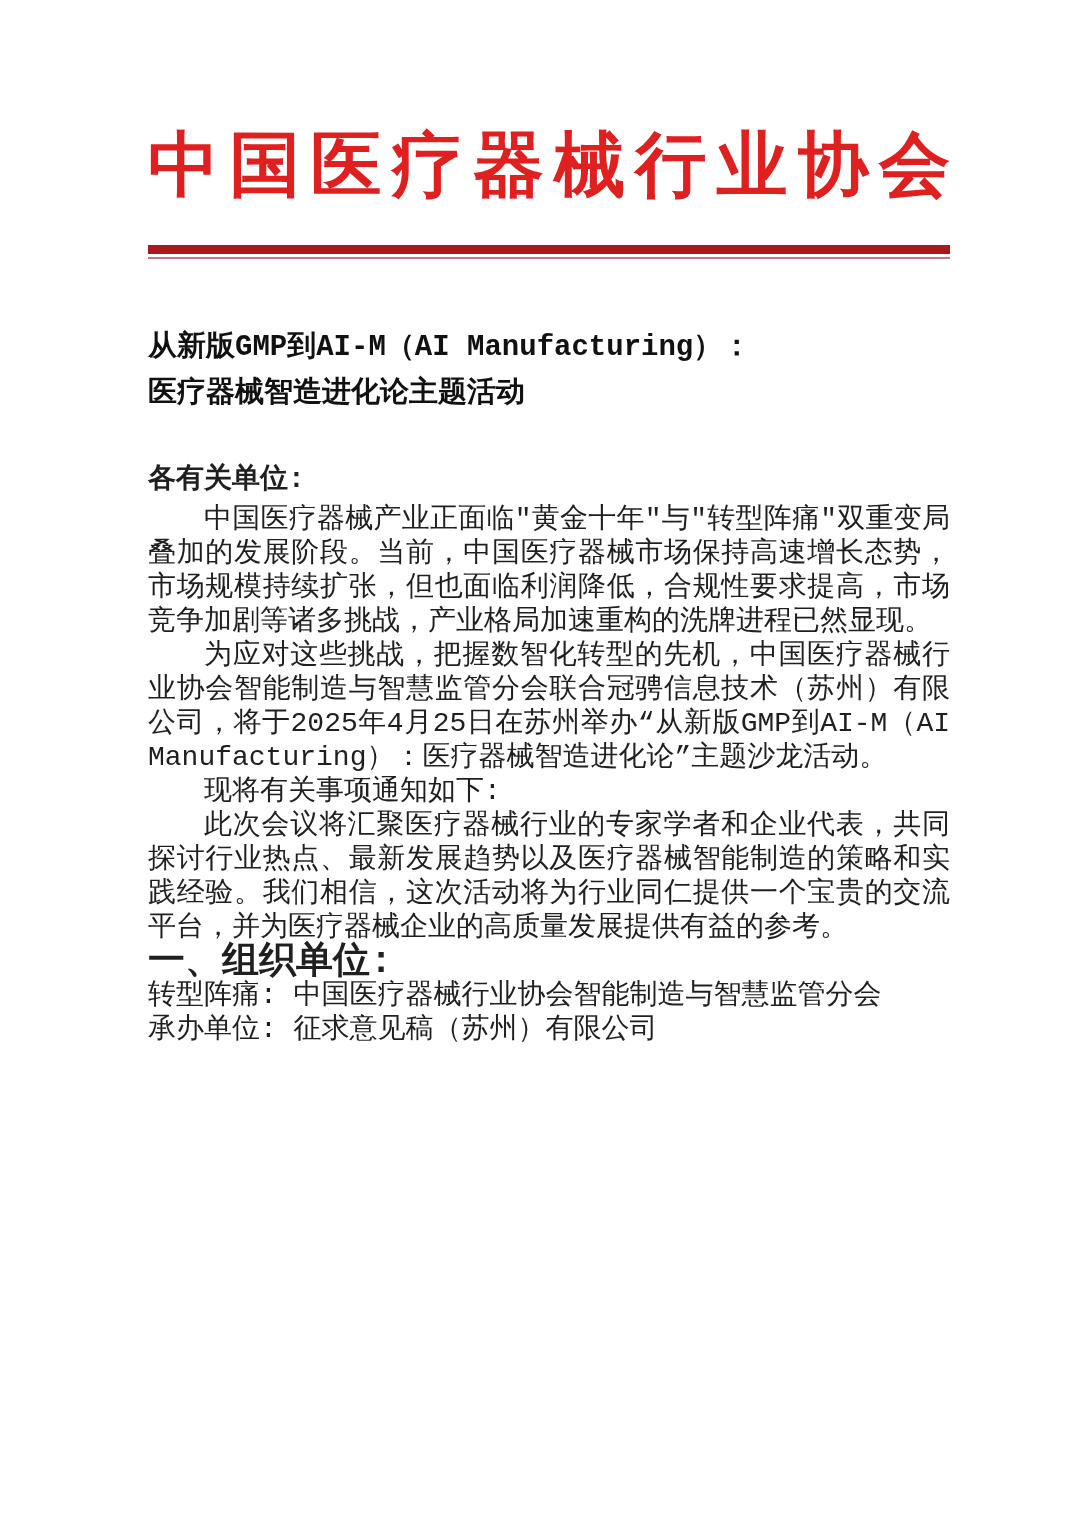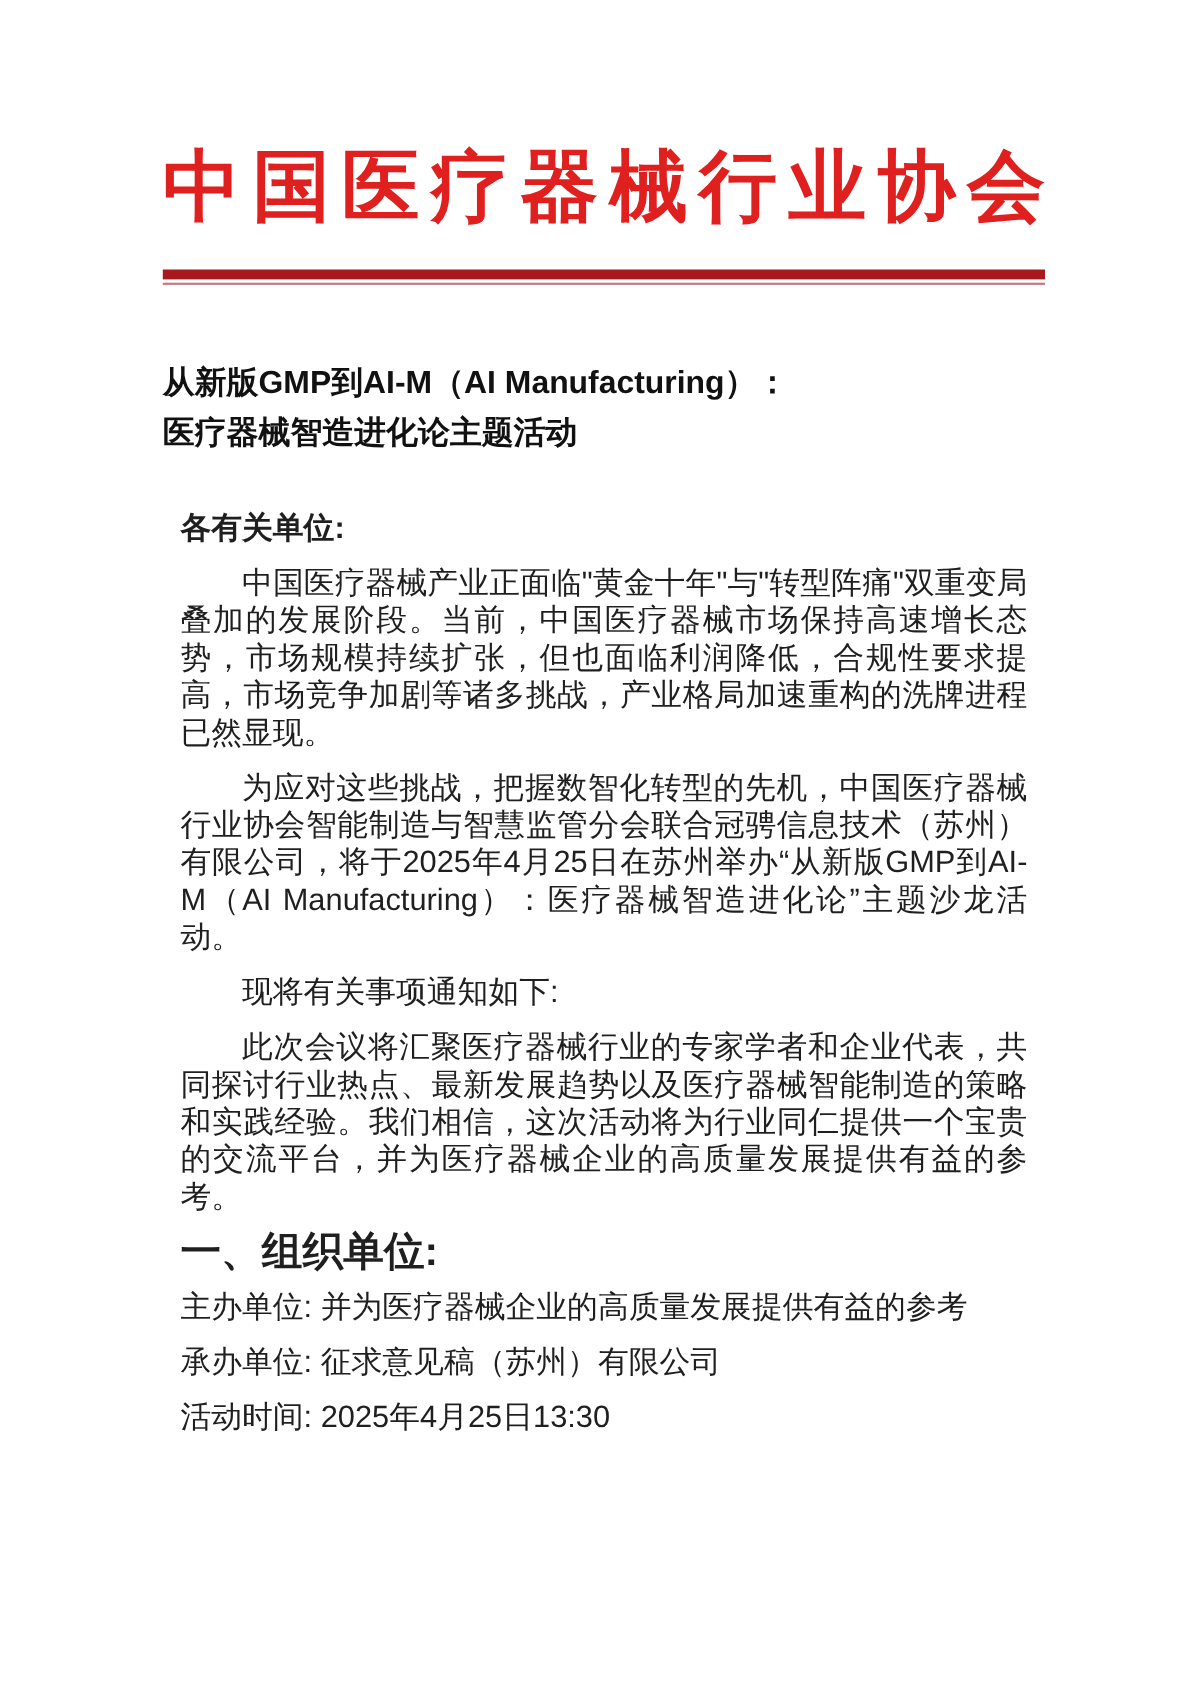--- a/index.html
+++ b/index.html
@@ -7,21 +7,21 @@
     padding: 0;
     background: #ffffff;
   }
   .page {
     position: relative;
     width: 1080px;
     height: 1320px;
     box-sizing: border-box;
     background: #ffffff;
     padding: 118px 118px 0 148px;
-    font-family: Liberation Sans, sans-serif;
+    font-family: Liberation Mono, monospace;
     overflow: hidden;
   }
   
   .letterhead { width: 802px; }
   .lh-line {
     font-size: 71px;
     font-weight: 700;
     line-height: 105px;
     color: var(--letterhead-red, #e01f1f);
     text-align: justify;
@@ -43,21 +43,21 @@
   .t-line { display: block; line-height: 46px; }
   
   .body {
     margin-top: 46px;
     width: 802px;
     font-size: 28px;
     line-height: 34px;
     color: var(--body-text, #1f1f1f);
     text-align: justify;
   }
-  .body p, .body h2 { margin: 16px; padding: 0; }
+  .body p, .body h2 { margin: 0; padding: 0; }
   .salutation { font-weight: 700; margin-bottom: 6px !important; }
   .para { text-indent: 56px; }
   .sec-heading { font-size: 37px; font-weight: 700; line-height: 34px; }
   .sec-line { }
 </style>
 </head>
 <body>
 
 <div class="page">
 
@@ -81,20 +81,19 @@
     <p class="para">中国医疗器械产业正面临"黄金十年"与"转型阵痛"双重变局叠加的发展阶段。当前，中国医疗器械市场保持高速增长态势，市场规模持续扩张，但也面临利润降低，合规性要求提高，市场竞争加剧等诸多挑战，产业格局加速重构的洗牌进程已然显现。</p>
 
 
     <p class="para">为应对这些挑战，把握数智化转型的先机，中国医疗器械行业协会智能制造与智慧监管分会联合冠骋信息技术（苏州）有限公司，将于2025年4月25日在苏州举办“从新版GMP到AI-M（AI Manufacturing）：医疗器械智造进化论”主题沙龙活动。</p>
 
     <p class="para">现将有关事项通知如下:</p>
 
     <p class="para">此次会议将汇聚医疗器械行业的专家学者和企业代表，共同探讨行业热点、最新发展趋势以及医疗器械智能制造的策略和实践经验。我们相信，这次活动将为行业同仁提供一个宝贵的交流平台，并为医疗器械企业的高质量发展提供有益的参考。</p>
 
     <h2 class="sec-heading">一、组织单位:</h2>
-    <p class="sec-line">主办单位: 并为医疗器械企业的高质量发展提供有益的参考</p>
+    <p class="sec-line">转型阵痛: 中国医疗器械行业协会智能制造与智慧监管分会</p>
     <p class="sec-line">承办单位: 征求意见稿（苏州）有限公司</p>
 
-    <p class="sec-line">活动时间: 2025年4月25日13:30</p>
 
   </main>
 
 </div>
 
 </body></html>

